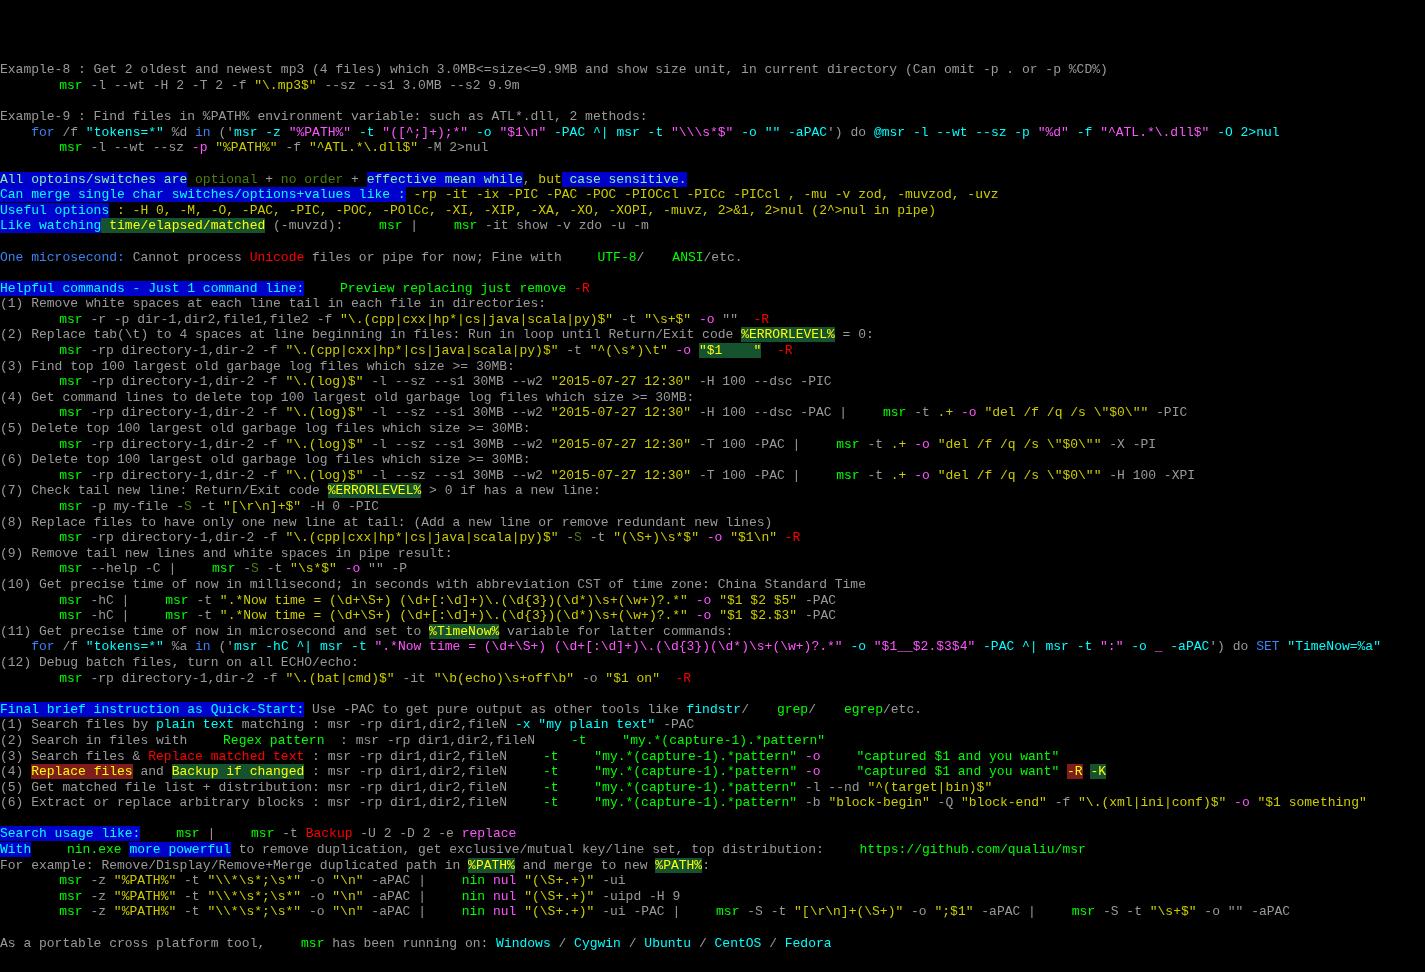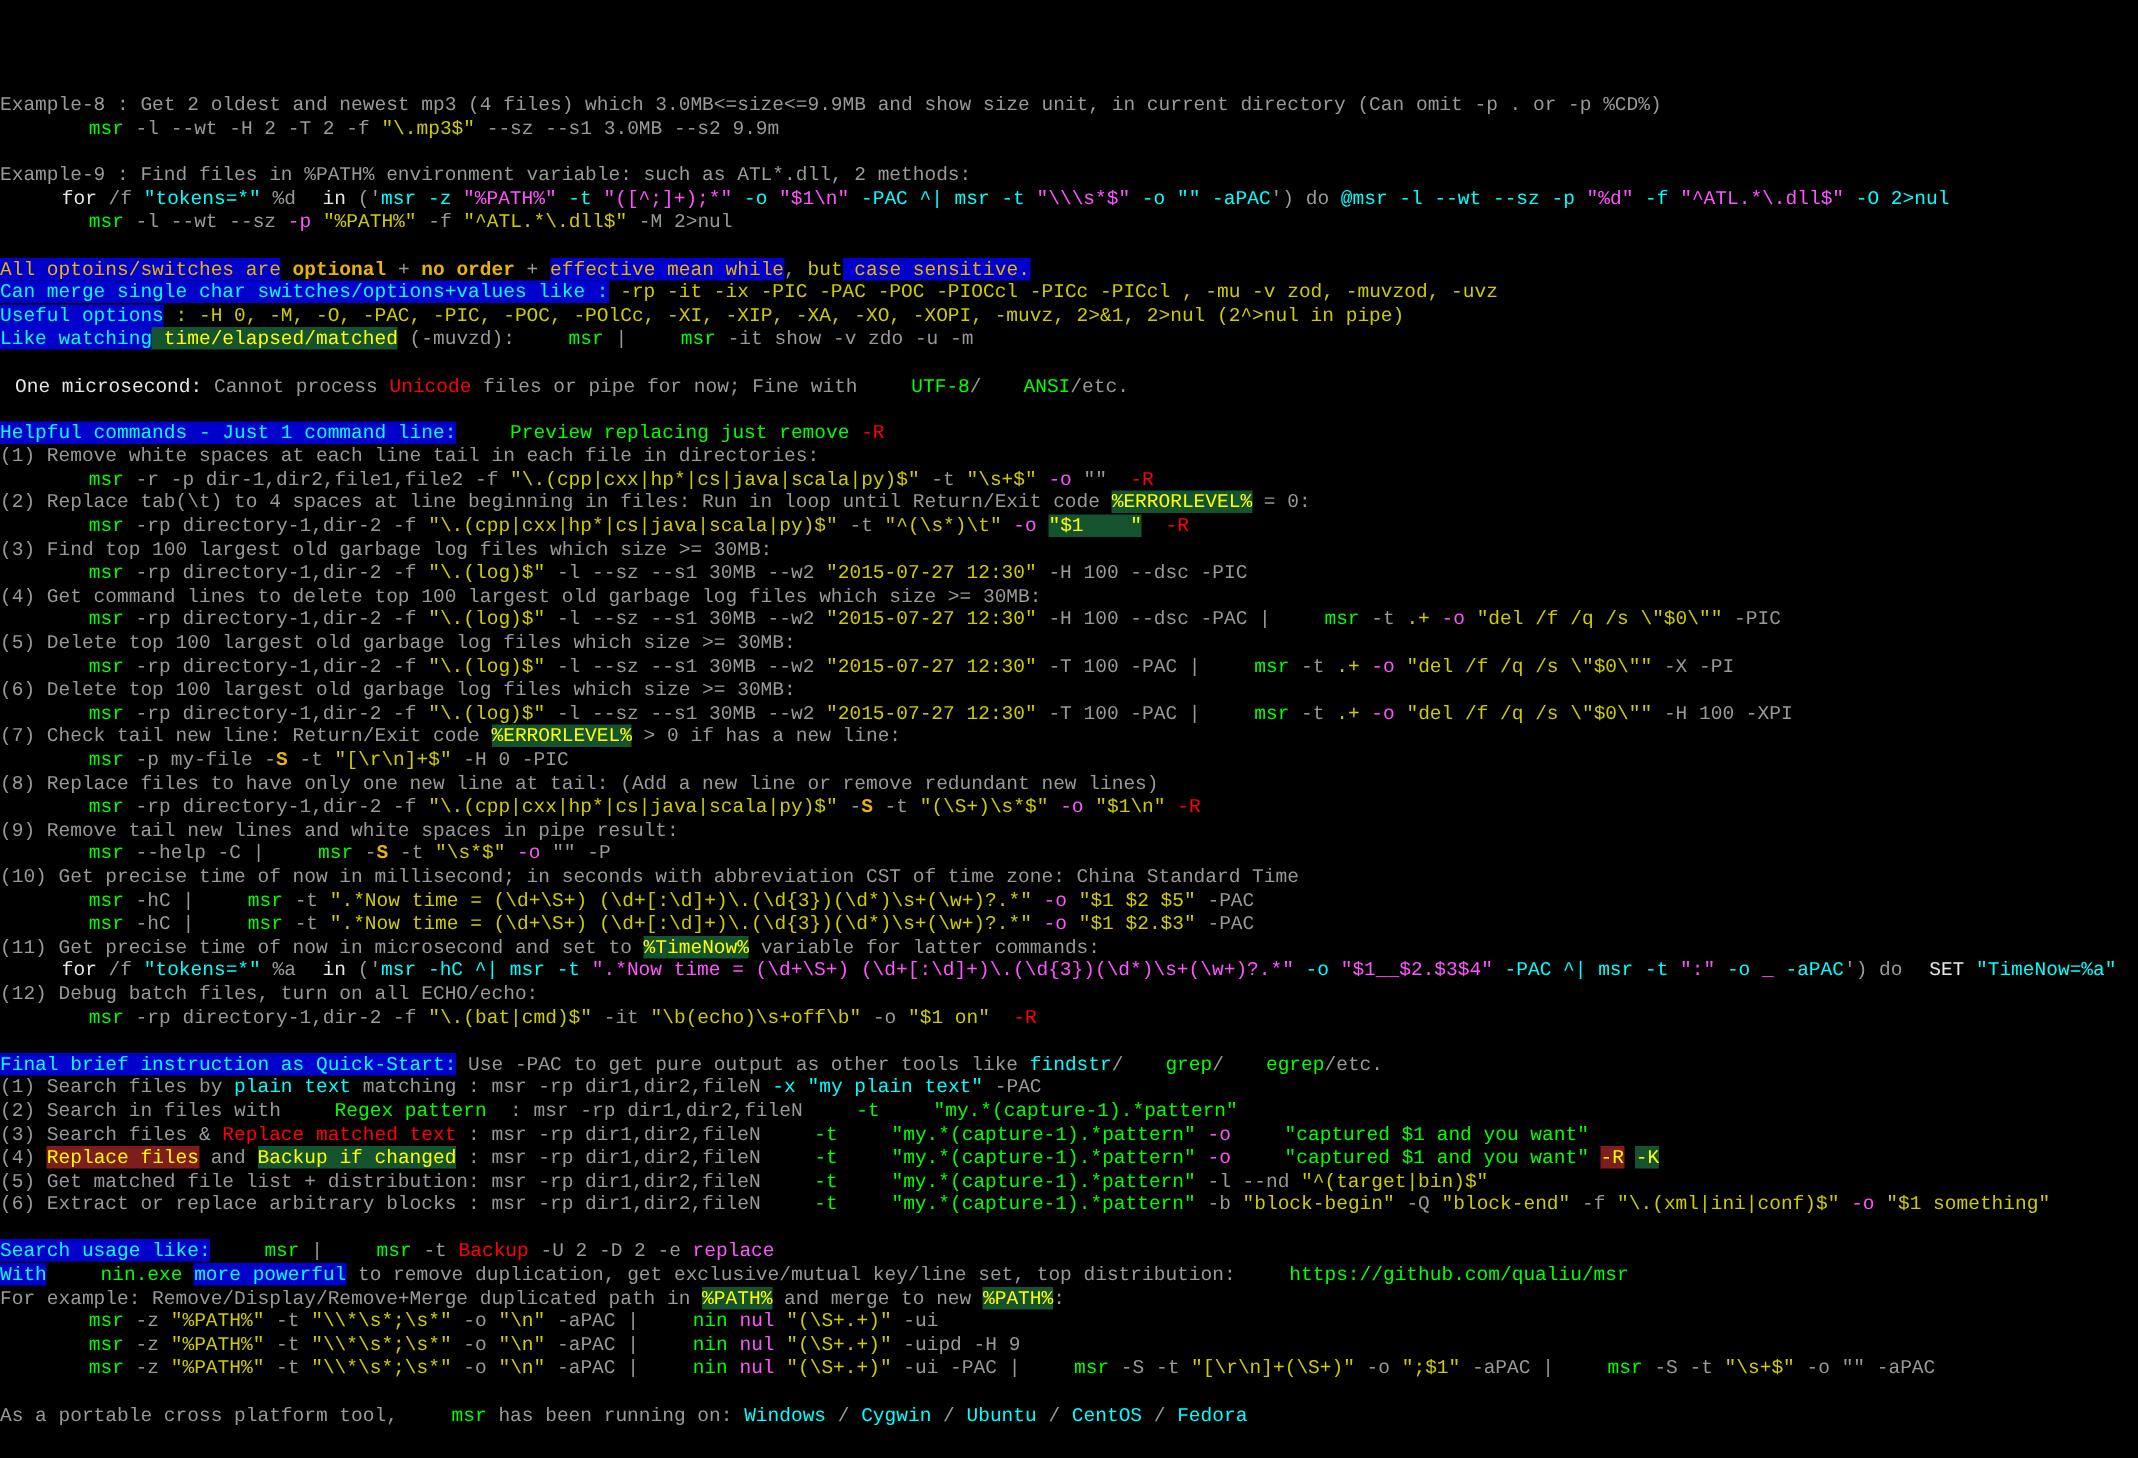--- a/index.html
+++ b/index.html
@@ -8,27 +8,27 @@
       font-family: 'Consolas', 'Monaco', 'Courier New', monospace;
       font-size: 13px;
       line-height: 1.2;
       margin: 0;
       padding: 0;
       white-space: pre;
     }
     .gray { color: #999; }
     .bgreen { color: #00ff00; padding-left: 28px; }
     .yellow { color: #cccc00; }
-    .byellow { color: #e5e5e5; padding-left: 10px; }
+    .byellow { color: #3b82f6; }
     .bred { color: #ff0000; }
     .bcyan { color: #00ffff; }
     .bmagenta { color: #ff55ff; }
-    .white { color: #eab308; font-weight: bold; }
+    .white { color: #4d7c0f; }
     
-    .hl-blue { background: #0000cc; color: #eab308; }
+    .hl-blue { background: #0000cc; color: #86efac; }
     .hl-blue-cyan { background: #0000cc; color: #00ffff; text-align: right; }
     .hl-blue-yellow { background: #14532d; color: #ffff00; }
     .hl-red-yellow { background: #7f1d1d; color: #ffff00; }
   </style>
 </head>
 <body>
 
 
 
 <div><span class="gray">Example-8 : Get 2 oldest and newest mp3 (4 files) which 3.0MB&lt;=size&lt;=9.9MB and show size unit, in current directory (Can omit -p . or -p %CD%)</span>

